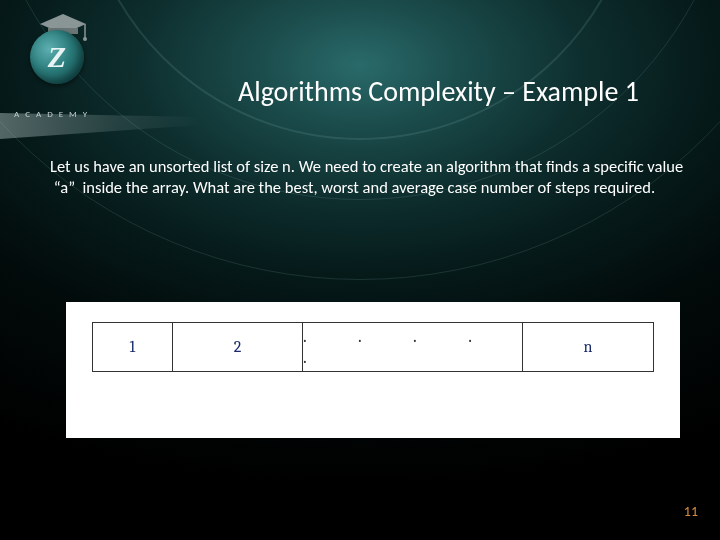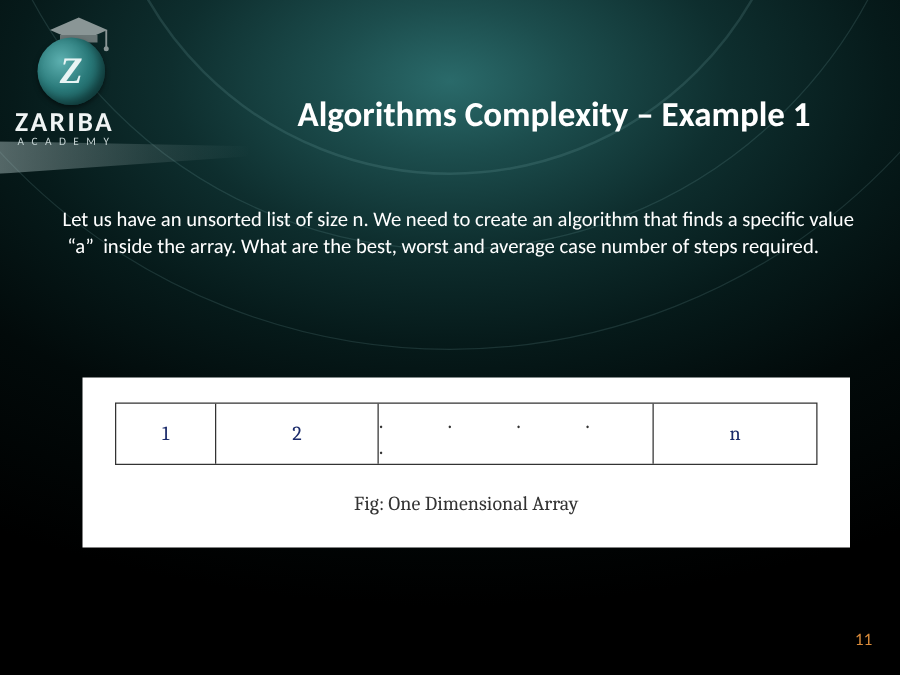--- a/index.html
+++ b/index.html
@@ -69,30 +69,29 @@
     top: 113px; left: 0;
     width: 200px; height: 28px;
     background: linear-gradient(90deg, rgba(180,200,200,0.45) 0%, rgba(180,200,200,0.15) 60%, transparent 100%);
     clip-path: polygon(0 0, 100% 4px, 100% 12px, 0 26px);
   }
   .title {
     position: absolute;
     top: 74px; left: 238px; right: 0;
     font-size: 28px;
     color: #ffffff;
-    font-weight: 700;
+    font-weight: 400;
     white-space: nowrap;
   }
   .body-text {
     position: absolute;
     top: 156px; left: 50px; right: 36px;
     font-size: 16.5px;
     line-height: 1.28;
     color: #ffffff;
-    margin-top: 10px;
   }
   .figure {
     position: absolute;
     top: 302px; left: 66px; right: 40px;
     height: 136px;
     background: #ffffff;
     padding: 20px 26px 14px;
   }
   .array {
     display: flex;
@@ -138,35 +137,33 @@
   <div class="logo-wrap">
     <svg class="grad-cap" width="50" height="30" viewBox="0 0 50 30">
       <polygon points="25,2 48,12 25,22 2,12" fill="#8a9696"></polygon>
       <rect x="10" y="16" width="30" height="6" fill="#6a7676"></rect>
       <line x1="47" y1="12" x2="47" y2="26" stroke="#8a9696" stroke-width="1.5"></line>
       <circle cx="47" cy="27" r="2" fill="#8a9696"></circle>
     </svg>
     <div class="medallion">
       <span>Z</span>
     </div>
-    <div class="brand">ZARIBA</div>
     <div class="brand-sub">ACADEMY</div>
   </div>
   <div class="swoosh"></div>
 
   <div class="title">Algorithms Complexity – Example 1</div>
 
   <div class="body-text">
     <div>Let us have an unsorted list of size n. We need to create an algorithm that finds a specific value &nbsp;“a”&nbsp; inside the array. What are the best, worst and average case number of steps required.</div>
   </div>
 
   <div class="figure">
     <div class="array">
       <div class="cell c1">1</div>
       <div class="cell c2">2</div>
       <div class="cell cd">. &nbsp; . &nbsp; . &nbsp; . &nbsp; .</div>
       <div class="cell cn">n</div>
     </div>
-    <div class="caption">Fig: One Dimensional Array</div>
   </div>
 
   <div class="pagenum">11</div>
 </div>
 
 </body></html>

